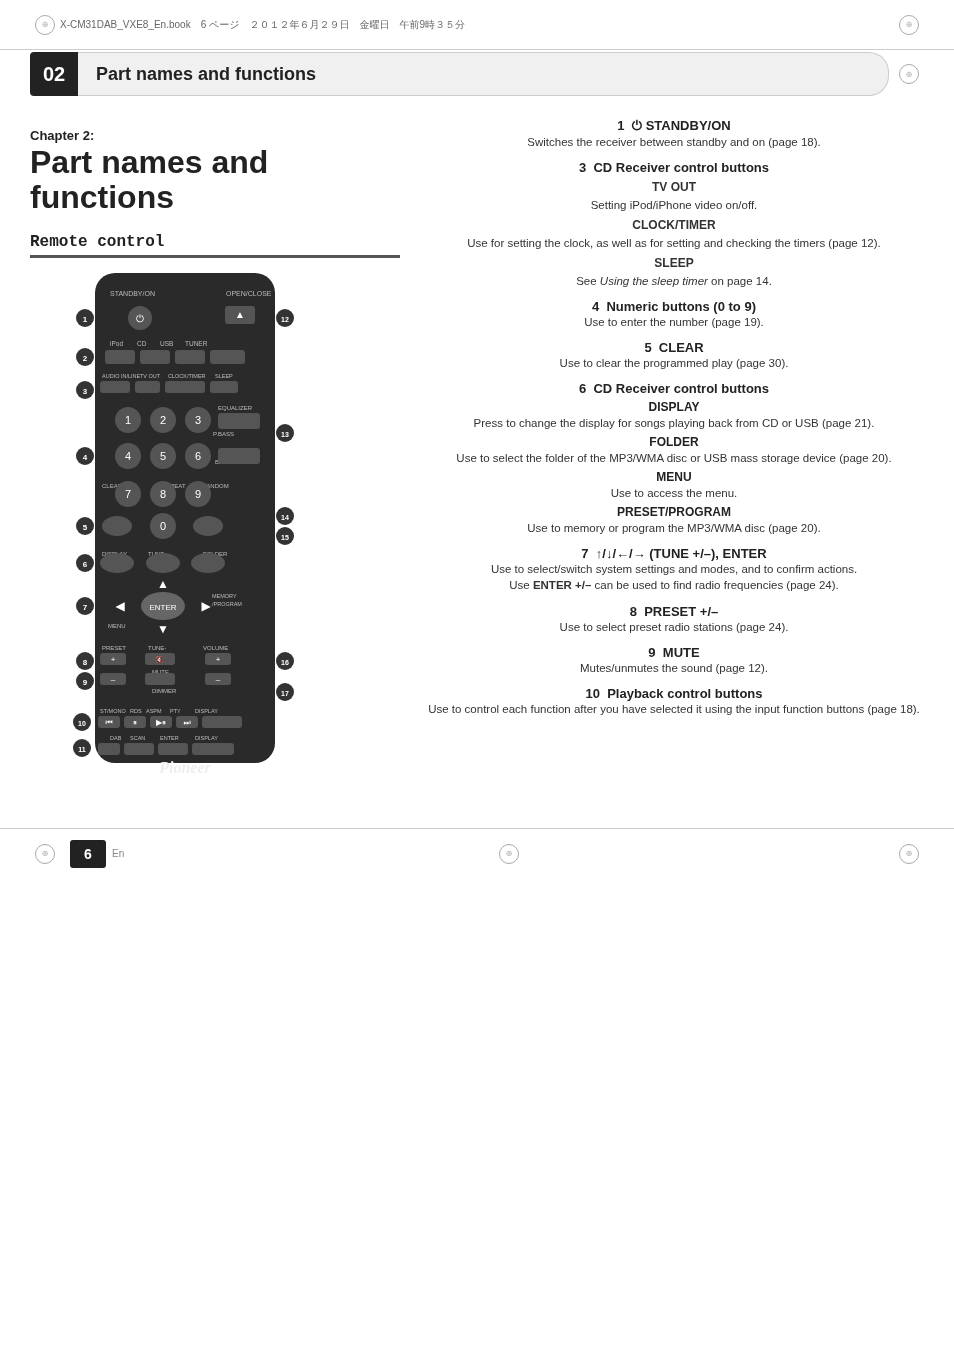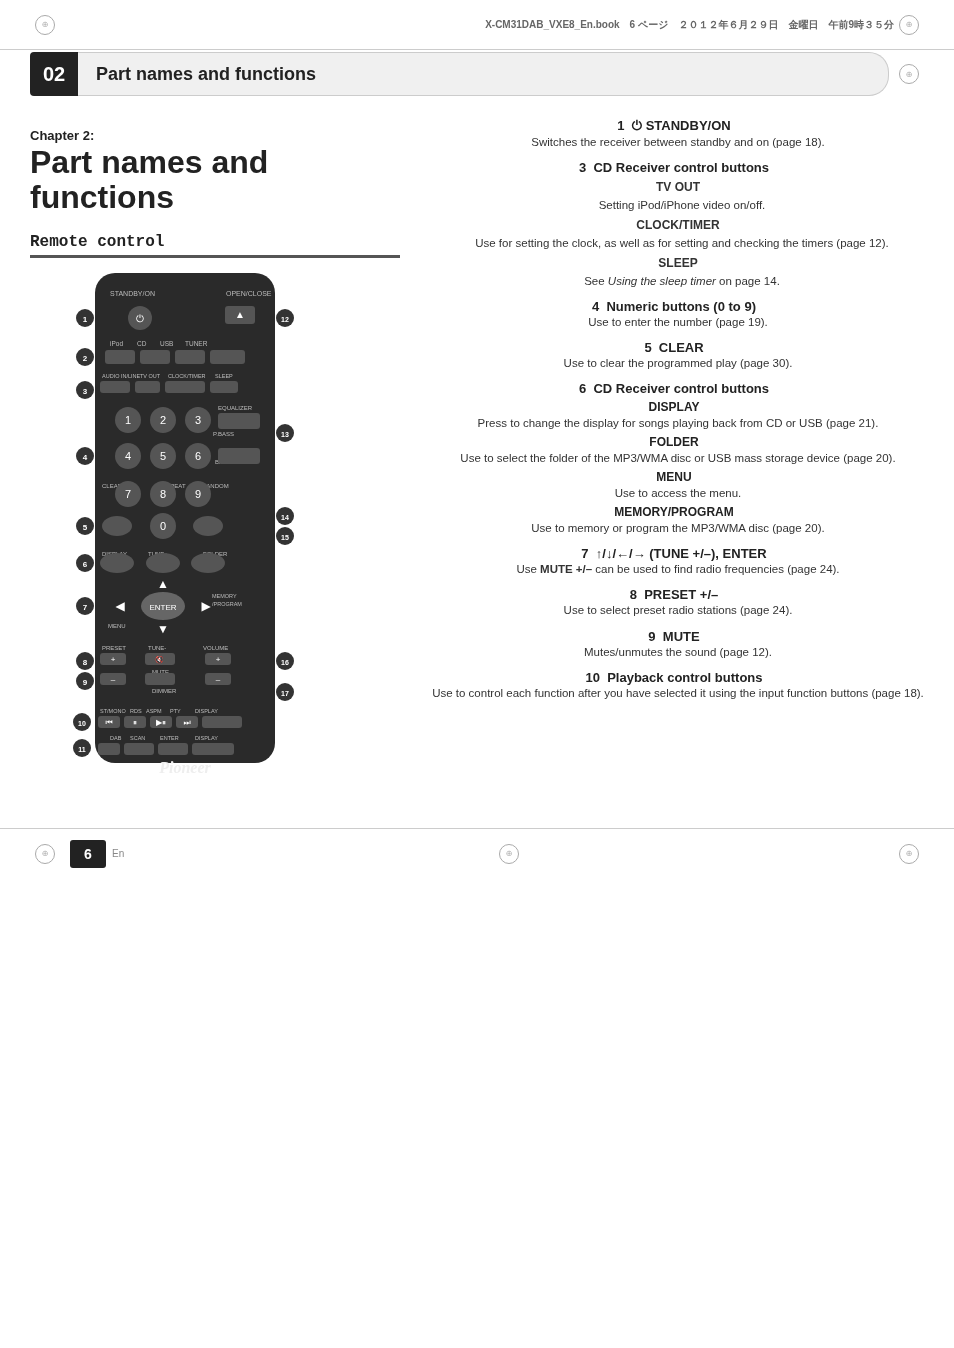--- a/index.html
+++ b/index.html
@@ -35,24 +35,23 @@
     .corner-mark {
       width: 20px; height: 20px;
       border: 1px solid #aaa;
       border-radius: 50%;
       display: inline-flex; align-items: center; justify-content: center;
       font-size: 8px; color: #aaa;
       margin: 0 5px;
     }
     .top-bar-text {
       flex: 1;
-      text-align: right;
+      text-align: left;
       font-size: 10px;
       color: #666;
-      font-weight: bold;
     }
 
     
     .chapter-header {
       display: flex;
       align-items: center;
       margin: 10px 30px;
       height: 28px;
     }
     .chapter-num-box {
@@ -139,21 +138,21 @@
     .func-subtitle {
       font-weight: bold;
       font-size: 12px;
       margin-top: 4px;
       margin-bottom: 1px;
     }
     .func-desc {
       font-size: 11.5px;
       color: #333;
       line-height: 1.4;
-      margin-left: 8px;
+      margin-left: 0;
     }
 
     
     .page-footer {
       display: flex;
       align-items: center;
       padding: 10px 30px;
       margin-top: 20px;
       border-top: 1px solid #ccc;
       height: 50px;
@@ -442,29 +441,30 @@
       <div class="func-item">
         <span class="func-num">6</span>&nbsp;
         <span class="func-title">CD Receiver control buttons</span>
         <div>
           <div class="func-subtitle">DISPLAY</div>
           <div class="func-desc">Press to change the display for songs playing back from CD or USB (page 21).</div>
           <div class="func-subtitle">FOLDER</div>
           <div class="func-desc">Use to select the folder of the MP3/WMA disc or USB mass storage device (page 20).</div>
           <div class="func-subtitle">MENU</div>
           <div class="func-desc">Use to access the menu.</div>
-          <div class="func-subtitle">MEMORY/PROGRAM</div>
+          <div class="func-subtitle">PRESET/PROGRAM</div>
           <div class="func-desc">Use to memory or program the MP3/WMA disc (page 20).</div>
         </div>
       </div>
 
       <div class="func-item">
         <span class="func-num">7</span>&nbsp;
         <span class="func-title">↑/↓/←/→ (TUNE +/–), ENTER</span>
-        <div class="func-desc">Use <strong>MUTE +/–</strong> can be used to find radio frequencies (page 24).</div>
+        <div class="func-desc">Use to select/switch system settings and modes, and to confirm actions.</div>
+        <div class="func-desc">Use <strong>ENTER +/–</strong> can be used to find radio frequencies (page 24).</div>
       </div>
 
       <div class="func-item">
         <span class="func-num">8</span>&nbsp;
         <span class="func-title">PRESET +/–</span>
         <div class="func-desc">Use to select preset radio stations (page 24).</div>
       </div>
 
       <div class="func-item">
         <span class="func-num">9</span>&nbsp;

